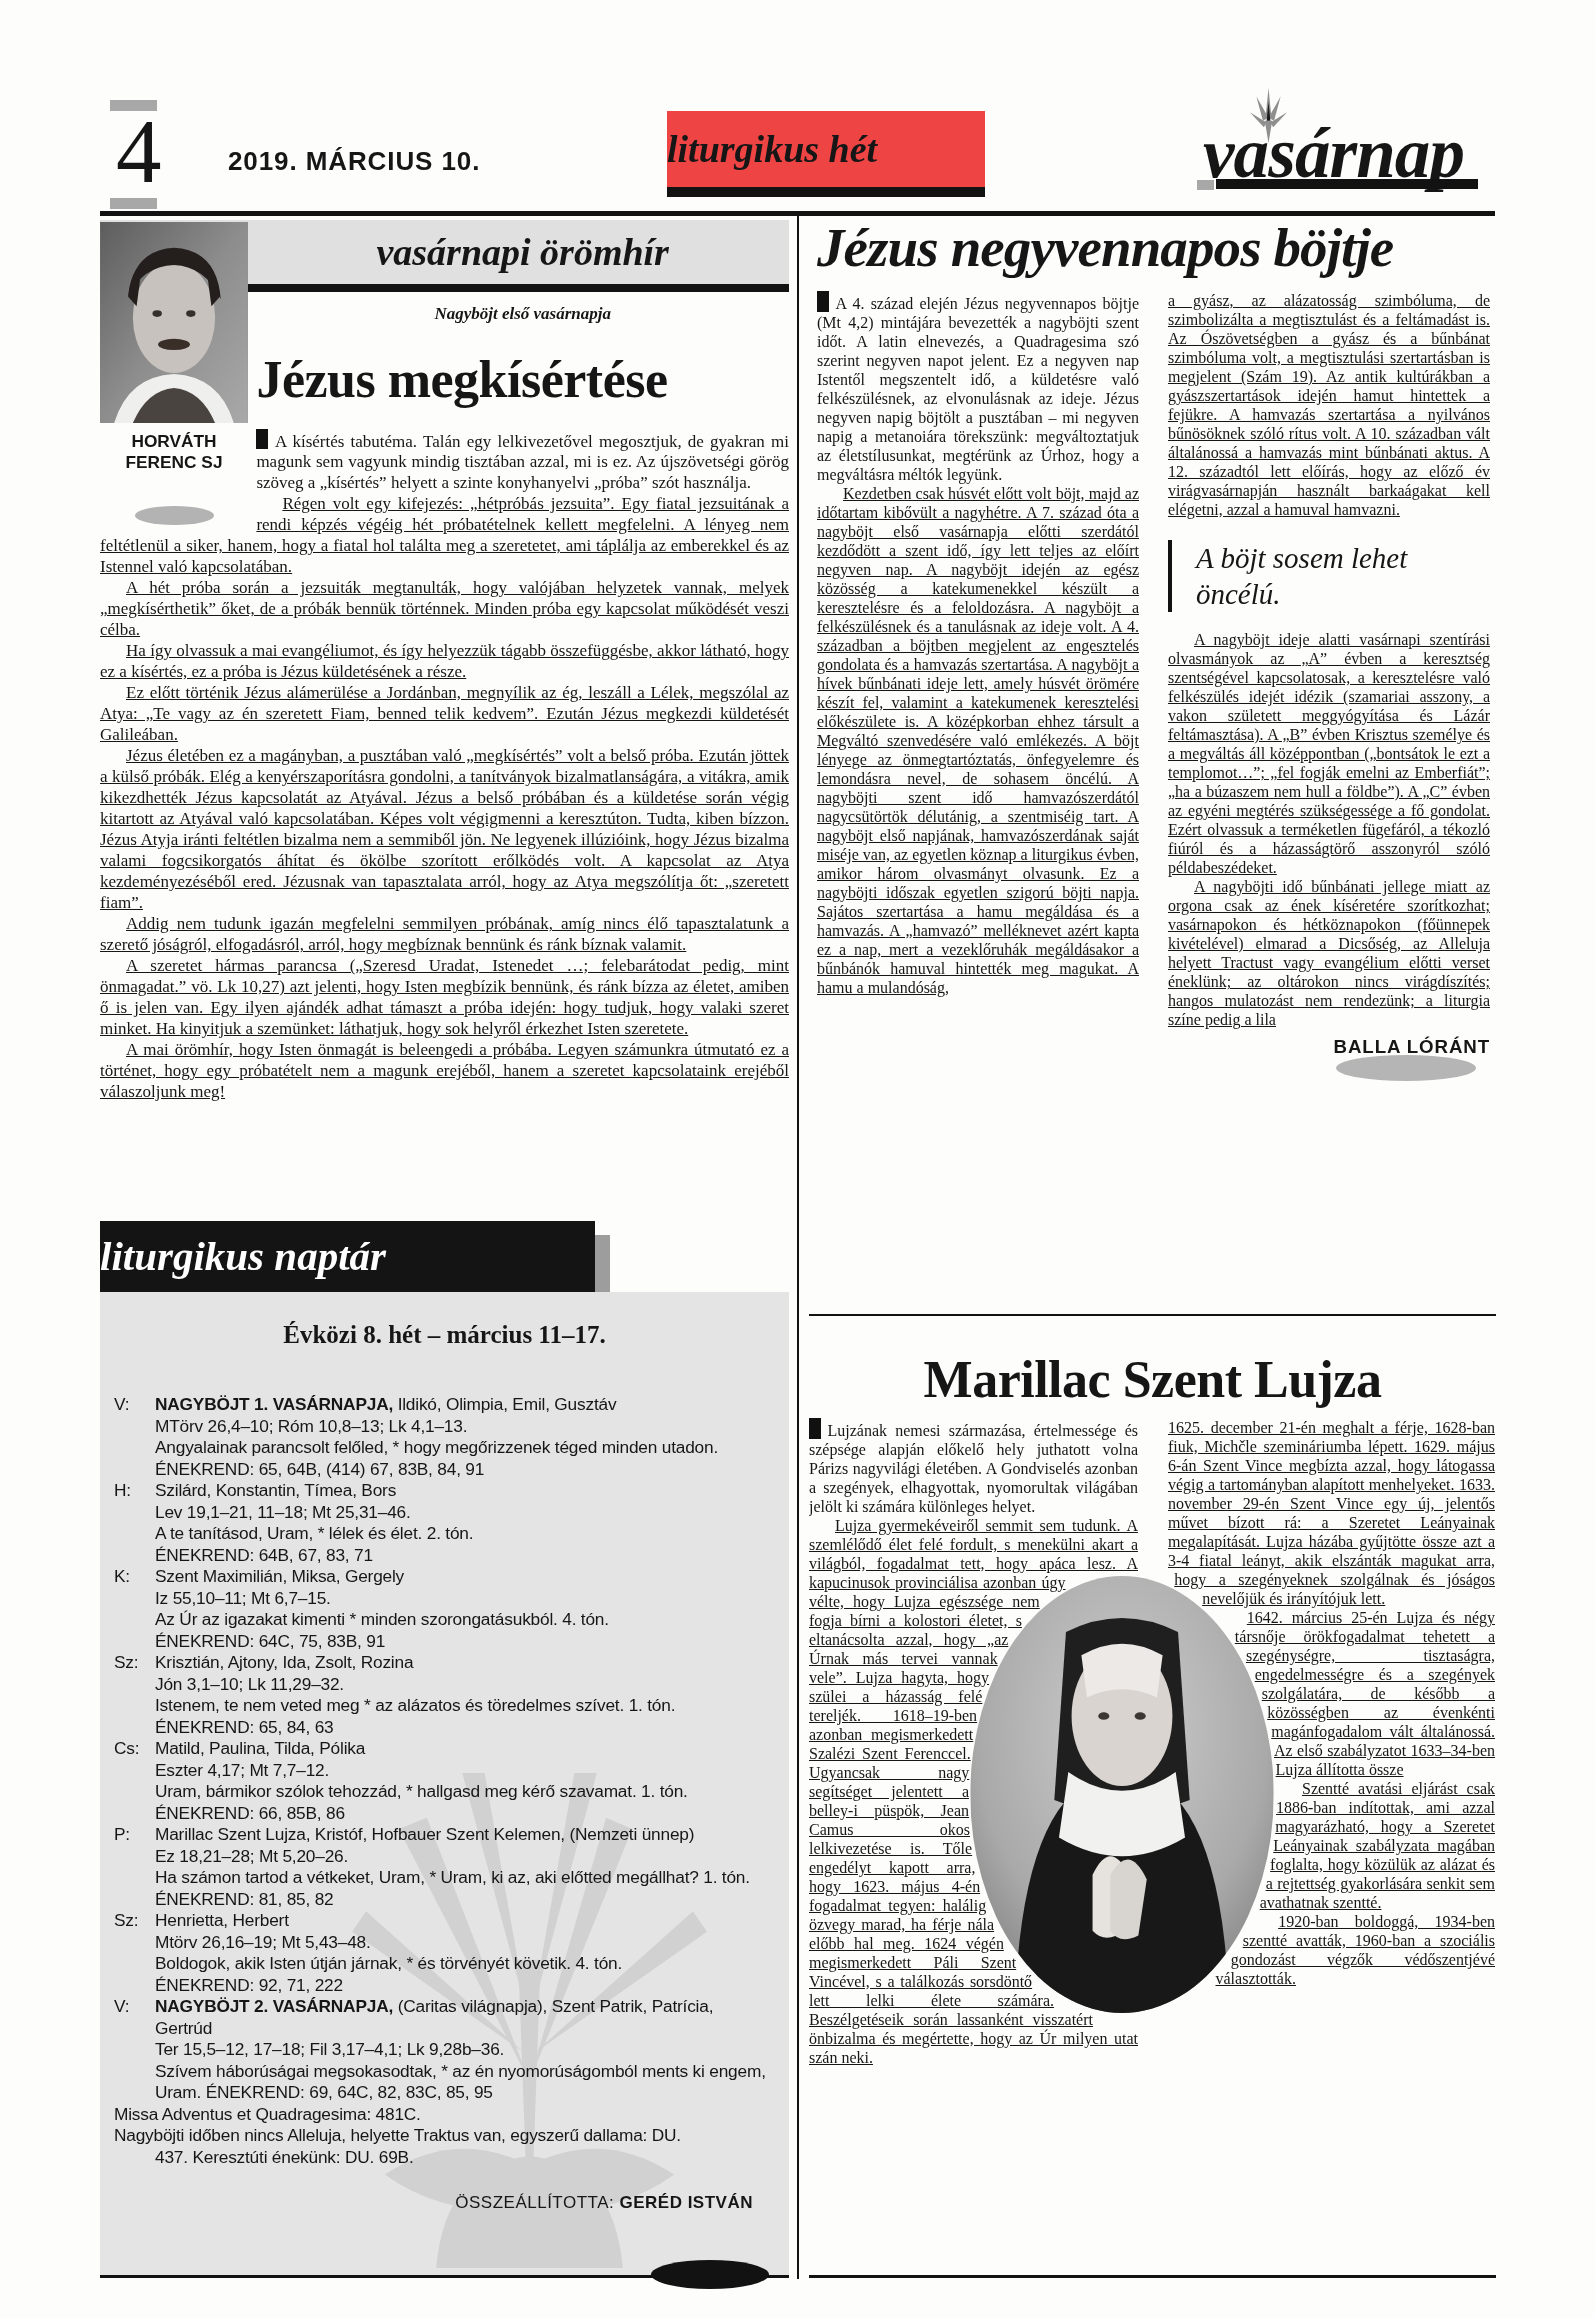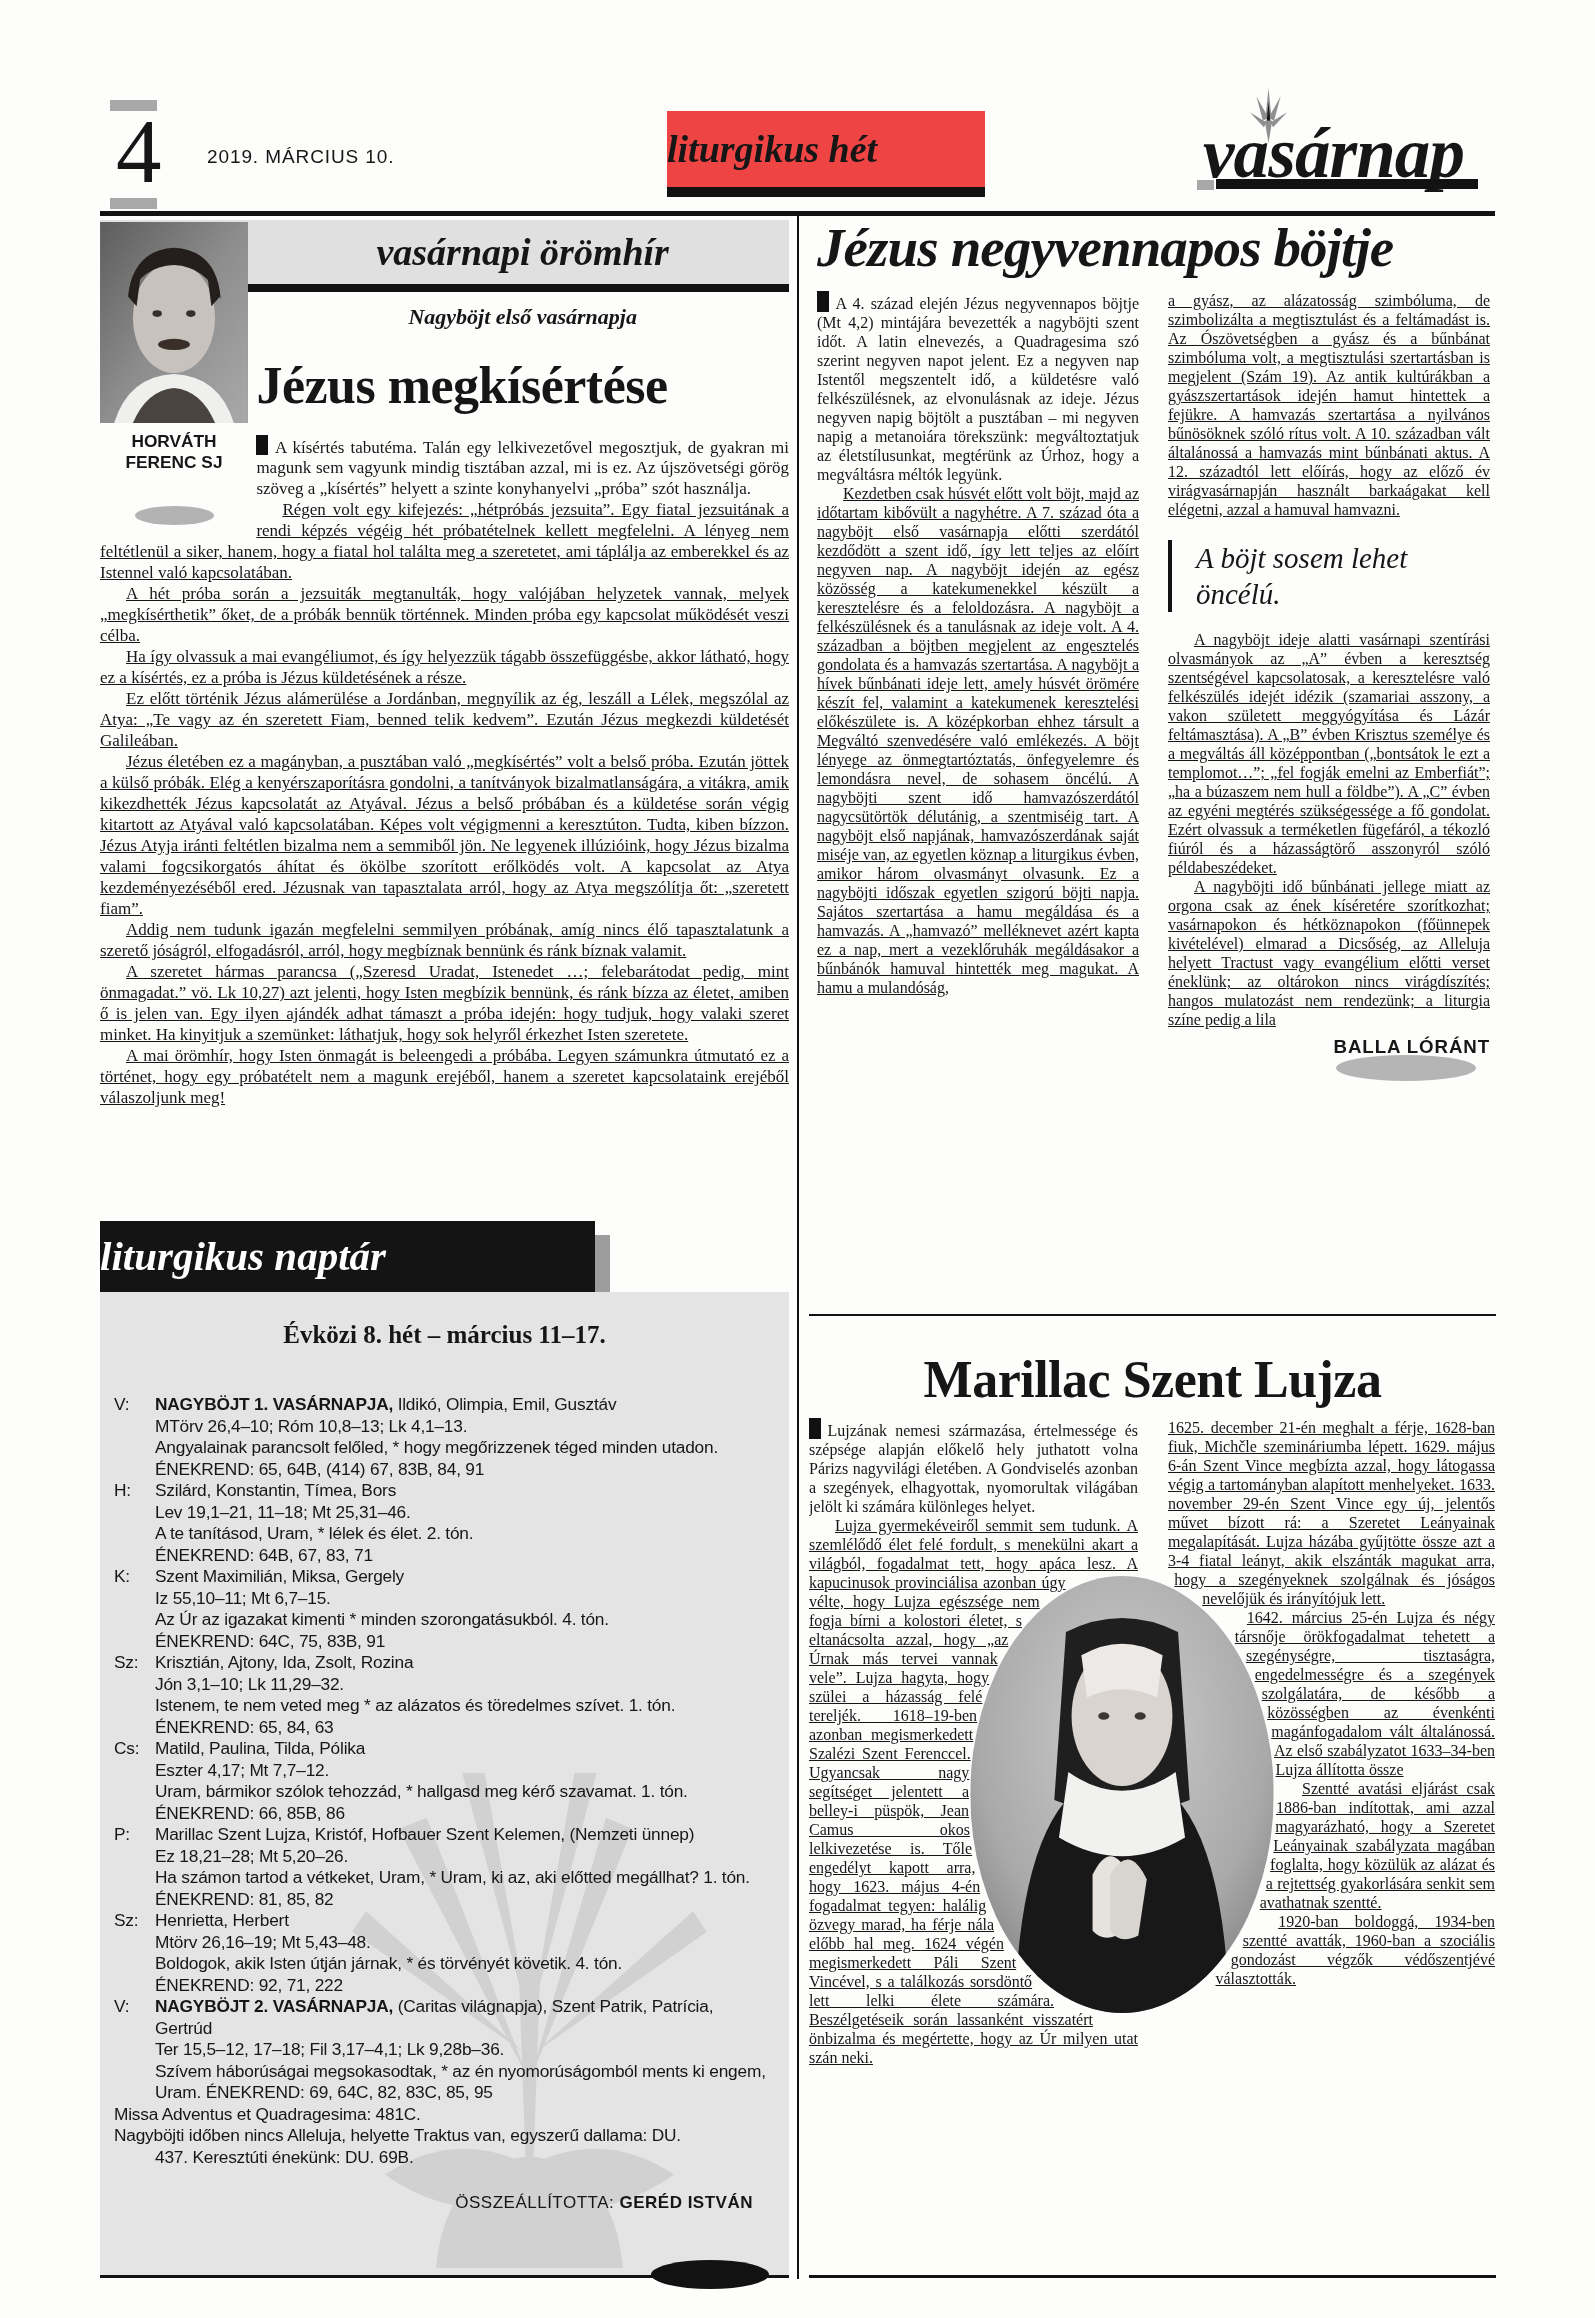--- a/index.html
+++ b/index.html
@@ -2,38 +2,38 @@
 <html lang="hu" style="font-size:7.5px"><head>
 <meta charset="utf-8">
 <style>
   html,body{margin:0;padding:0;background:#ffffff;}
   .page{position:relative;width:1595px;height:2319px;background:#fdfdfc;color:#161616;
         font-family:"Liberation Serif","DejaVu Serif",serif;overflow:hidden;}
   .abs{position:absolute;}
   .grayblock{background:#a8a8a8;}
   
   .pageno{font-family:"Liberation Serif",serif;font-size:91px;font-weight:400;line-height:1;}
-  .dateline{font-family:"Liberation Sans","DejaVu Sans",sans-serif;font-weight:normal;
-            font-size:19px;letter-spacing:0.9px;}
+  .dateline{font-family:"Liberation Sans","DejaVu Sans",sans-serif;font-weight:bold;
+            font-size:26px;letter-spacing:0.9px;margin-left:21px;}
   .section-box{background:#ef4444;text-align:left;}
   .section-box .t{font-style:italic;font-weight:bold;font-size:38px;line-height:76px;}
   .blackbar{background:#121212;}
   .brand{font-style:italic;font-weight:bold;font-size:71px;line-height:1;letter-spacing:-0.9px;}
   .toprule{background:#121212;}
   
   .lead-article{width:689px;height:1000px;overflow:hidden;}
   .photo-block{float:left;width:148px;margin:1.9px 8.4px 0 0;text-align:center;}
   .photo-frame{width:148px;height:201px;overflow:hidden;background:#8a8a8a;}
   .photo-caption{font-family:"Liberation Sans",sans-serif;font-weight:bold;font-size:17.3px;
                  margin-top:8.4px;letter-spacing:0px;}
   .gray-oval{width:79px;height:18.7px;border-radius:50%;background:#b3b3b3;margin:33px auto 0 auto;}
   .kicker{background:#e0e0e0;text-align:center;}
   .kicker .t{font-style:italic;font-weight:bold;font-size:38px;line-height:64px;padding-left:44px;}
   .kicker-bar{height:7.5px;background:#121212;}
-  .lead-sub{font-style:italic;font-weight:bold;font-size:22px;text-align:center;margin-top:12px;}
+  .lead-sub{font-style:italic;font-weight:bold;font-size:17px;text-align:center;margin-top:12px;}
   .lead-headline{font-weight:bold;font-size:52px;line-height:1.05;margin-top:29px;letter-spacing:-0.5px;}
   .body-paras{margin-top:21.5px;}
   .para{font-size:17px;line-height:21px;text-align:justify;margin:0;}
   .para:not(.lede){text-indent:26px;text-decoration:underline;}
   .lede::before{content:"";display:inline-block;width:12px;height:20.6px;background:#111;
                 margin-right:6.5px;vertical-align:-2.8px;}
   
   .col{width:322px;}
   .col .para{font-size:16px;line-height:19px;}
   .fast-title{font-style:italic;font-weight:bold;font-size:55px;letter-spacing:-0.9px;line-height:1;}

